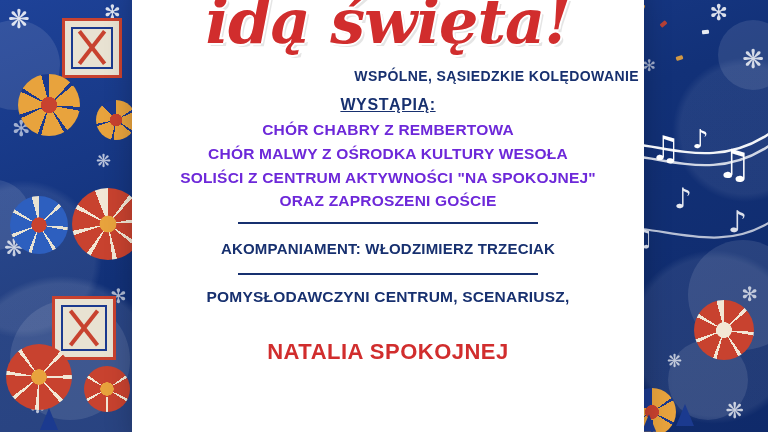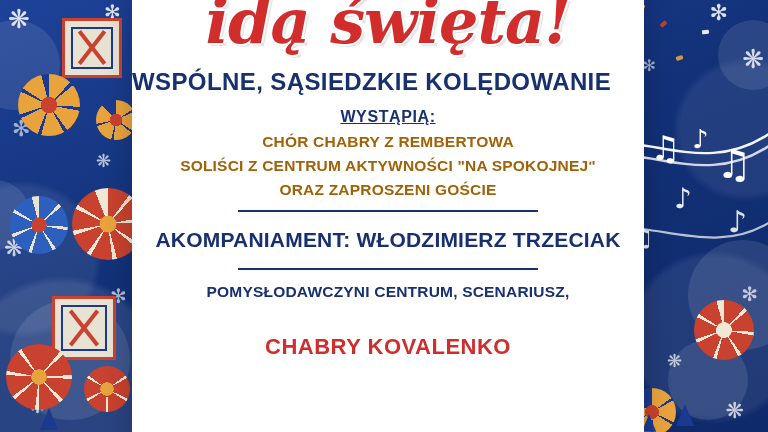--- a/index.html
+++ b/index.html
@@ -109,23 +109,23 @@
     line-height: 1.04;
     color: #d12d2d;
     letter-spacing: -1px;
     text-shadow:
        2px 0 0 #ffffff, -2px 0 0 #ffffff,
        0 2px 0 #ffffff, 0 -2px 0 #ffffff,
        3px 3px 0 rgba(0,0,0,0.10);
   }
 
   .subtitle {
-    margin: 14px 12px 0 0;
-    text-align: left;
-    font-size: 24px;
+    margin: 14px 5px 0 0;
+    text-align: right;
+    font-size: 14px;
     font-weight: bold;
     color: #17306f;
     letter-spacing: .4px;
   }
 
   .perf-label {
     margin: 12px 0 4px 0;
     text-align: center;
     font-size: 16px;
     font-weight: bold;
@@ -136,36 +136,36 @@
 
   .perf-list {
     list-style: none;
     margin: 0;
     padding: 0;
     text-align: center;
   }
   .perf-list li {
     font-size: 15.5px;
     font-weight: bold;
-    color: #a16207;
+    color: #6d28d9;
     line-height: 1.52;
     letter-spacing: .2px;
   }
 
   .rule {
     width: 300px;
     height: 2px;
     background: #17306f;
     margin: 9px auto 9px auto;
   }
 
   .accomp {
     margin: 16px;
     text-align: center;
-    font-size: 21px;
+    font-size: 15px;
     font-weight: bold;
     color: #17306f;
     letter-spacing: .2px;
   }
 
   .credit {
     margin: 10px 0 0 0;
     text-align: center;
     font-size: 15.5px;
     font-weight: bold;
@@ -301,36 +301,37 @@
   <div class="card">
 
     <h1 class="headline">idą święta!</h1>
 
     <p class="subtitle">WSPÓLNE, SĄSIEDZKIE KOLĘDOWANIE</p>
 
     <p class="perf-label">WYSTĄPIĄ:</p>
 
     <ul class="perf-list">
       <li>CHÓR CHABRY Z REMBERTOWA</li>
+      <li>CHÓR MALWY Z OŚRODKA KULTURY WESOŁA</li>
       <li>SOLIŚCI Z CENTRUM AKTYWNOŚCI "NA SPOKOJNEJ"</li>
       <li>ORAZ ZAPROSZENI GOŚCIE</li>
     </ul>
 
     <div class="rule"></div>
 
     <p class="accomp">AKOMPANIAMENT: WŁODZIMIERZ TRZECIAK</p>
 
     <div class="rule"></div>
 
     <p class="credit">
       <span>POMYSŁODAWCZYNI CENTRUM, SCENARIUSZ,</span><br>
       <br>
     </p>
 
-    <p class="name">CHABRY KOVALENKO</p>
+    <p class="name">NATALIA SPOKOJNEJ</p>
   </div>
 
   <div class="notes">
     <svg width="180" height="190" viewBox="0 0 180 190" xmlns="http://www.w3.org/2000/svg">
 
       <path d="M-10 60 C 40 20, 110 90, 185 35" stroke="#ffffff" stroke-width="2.4" fill="none" opacity=".95"></path>
       <path d="M-10 72 C 40 32, 110 102, 185 47" stroke="#ffffff" stroke-width="2.4" fill="none" opacity=".8"></path>
       <path d="M0 140 C 50 112, 120 168, 185 124" stroke="#ffffff" stroke-width="2.2" fill="none" opacity=".7"></path>
 
       <text x="6" y="86" font-family="DejaVu Sans, sans-serif" font-size="78" fill="#ffffff" opacity=".95">𝄞</text>

